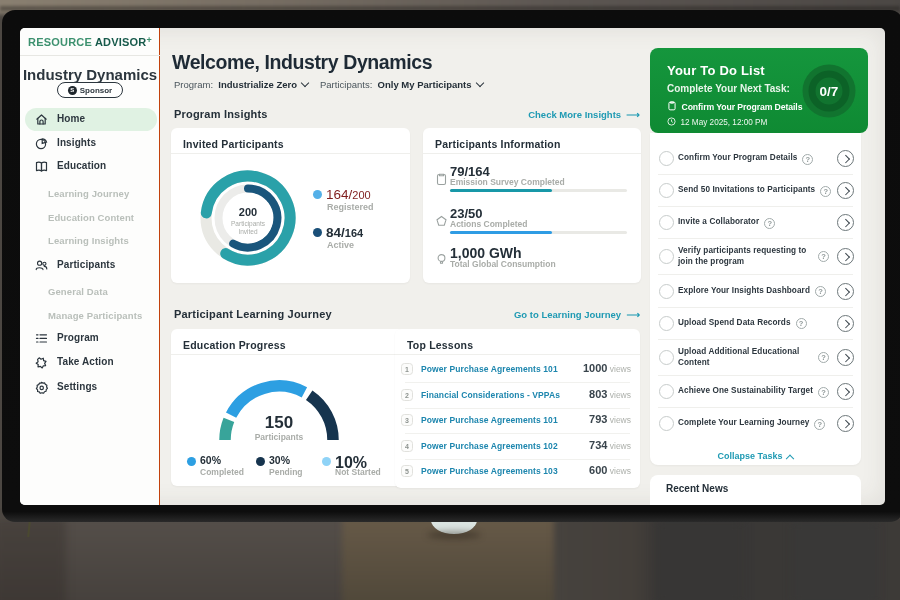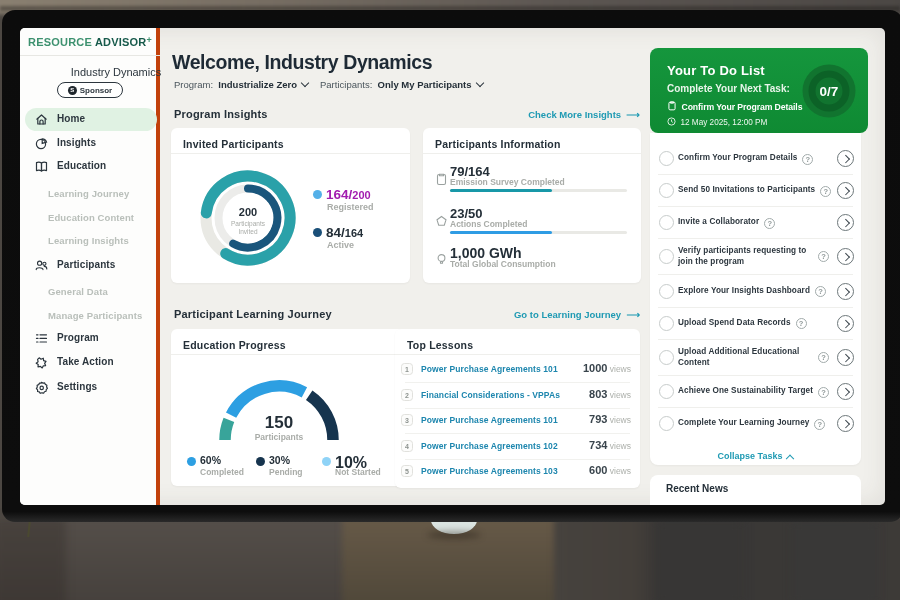--- a/index.html
+++ b/index.html
@@ -29,27 +29,27 @@
   background:rgba(35,28,20,.4); filter:blur(3px); border-radius:50%; }
 
 
 #monitor { position:absolute; left:2px; top:10px; width:901px; height:512px;
   background:linear-gradient(to bottom,#0c0c0c,#0d0d0d 98%,#2a2a2a 100%); border-radius:13px; }
 #screen { position:absolute; left:18px; top:18px; width:865px; height:477px;
   background:#f1f0ec; border-radius:5px; overflow:hidden; box-shadow:inset 0 0 25px rgba(70,60,50,.10); }
 
 
 #sidebar { position:absolute; left:0; top:0; width:140px; height:568px; background:#fdfdfc;
-  border-right:4px solid #c2410c; }
+  border-right:1px solid #c2410c; }
 #logo { position:absolute; left:0; top:7px; width:140px; text-align:center;
   font-size:11px; font-weight:bold; letter-spacing:.2px; }
 #logo .r { color:#3d916f; } #logo .a { color:#175a4b; } #logo .p { color:#3d916f; font-size:9px; vertical-align:3px;}
 #logodiv { position:absolute; left:0; top:27px; width:140px; height:1px; background:#e7e7e3; }
 #orgname { position:absolute; left:0; top:38px; width:140px; text-align:center;
-  font-size:11px; font-weight:normal; color:#2c363e;margin-left:26px; }
+  font-size:15px; font-weight:bold; color:#2c363e; }
 #pill { position:absolute; left:37px; top:54px; width:66px; height:16px; border:1.5px solid #2c363e;
   border-radius:9px; background:#fff; display:flex; align-items:center; justify-content:center; gap:3px;}
 #pill .dot { width:9px; height:9px; border-radius:50%; background:#20282e; color:#fff; font-size:6px;
   line-height:9px; text-align:center; font-weight:bold;}
 #pill .txt { font-size:8px; font-weight:bold; color:#2c363e; }
 #homehl { position:absolute; left:5px; top:80px; width:132px; height:23px; background:#e0f2e3; border-radius:12px; }
 .nav { position:absolute; left:0; width:140px; height:14px; display:flex; align-items:center; }
 .nav svg { position:absolute; left:15px; }
 .nav .lbl { position:absolute; left:37px; top:1px; font-size:10px; font-weight:bold; color:#2c363e; letter-spacing:.1px;}
 .nav .sub { position:absolute; left:28px; top:1.5px; font-size:9.5px; color:#b9bfba; font-weight:bold; letter-spacing:.1px;}
@@ -208,21 +208,21 @@
           <circle cx="55" cy="55" r="42" stroke="#e9e9e4" stroke-width="11"></circle>
           <path d="M13.3 49.9 A42 42 0 1 1 32.7 90.6" stroke="#2aa1a9" stroke-width="11" stroke-linecap="round"></path>
           <circle cx="55" cy="55" r="29.5" stroke="#ececea" stroke-width="8"></circle>
           <path d="M55 25.5 A29.5 29.5 0 1 1 40.2 80.6" stroke="#1a567c" stroke-width="8" stroke-linecap="round"></path>
           <circle cx="55" cy="55" r="25" fill="#fff"></circle>
           <text x="55" y="53" text-anchor="middle" font-size="11" font-weight="bold" fill="#242f38">200</text>
           <text x="55" y="63" text-anchor="middle" font-size="6.5" fill="#a9aca8">Participants</text>
           <text x="55" y="71" text-anchor="middle" font-size="6.5" fill="#a9aca8">Invited</text>
         </svg>
         <div class="abs" style="left:142px;top:62px;width:9px;height:9px;border-radius:50%;background:#54b0e8;"></div>
-        <div class="abs" style="left:155px;top:59px;font-size:13.5px;font-weight:bold;color:#a21caf;">164/<span style="font-size:11px;">200</span></div>
+        <div class="abs" style="left:155px;top:59px;font-size:13.5px;font-weight:normal;color:#7f1d1d;">164/<span style="font-size:11px;">200</span></div>
         <div class="abs" style="left:156px;top:74px;font-size:9px;color:#a9aca8;font-weight:bold;">Registered</div>
         <div class="abs" style="left:142px;top:100px;width:9px;height:9px;border-radius:50%;background:#1a4f78;"></div>
         <div class="abs" style="left:155px;top:97px;font-size:13.5px;font-weight:bold;color:#242f38;">84/<span style="font-size:11px;">164</span></div>
         <div class="abs" style="left:156px;top:112px;font-size:9px;color:#a9aca8;font-weight:bold;">Active</div>
       </div>
       <div class="card" style="left:262px;top:100px;width:218px;height:155px;">
         <div class="ctitle">Participants Information</div>
           <div class="cdiv"></div>
         <svg width="13" height="13" viewBox="0 0 13 13" style="position:absolute;left:12px;top:45px;" fill="none" stroke="#9aa19f" stroke-width="1.1">
             <rect x="2.5" y="1.5" width="8" height="10" rx="1.5"></rect>

